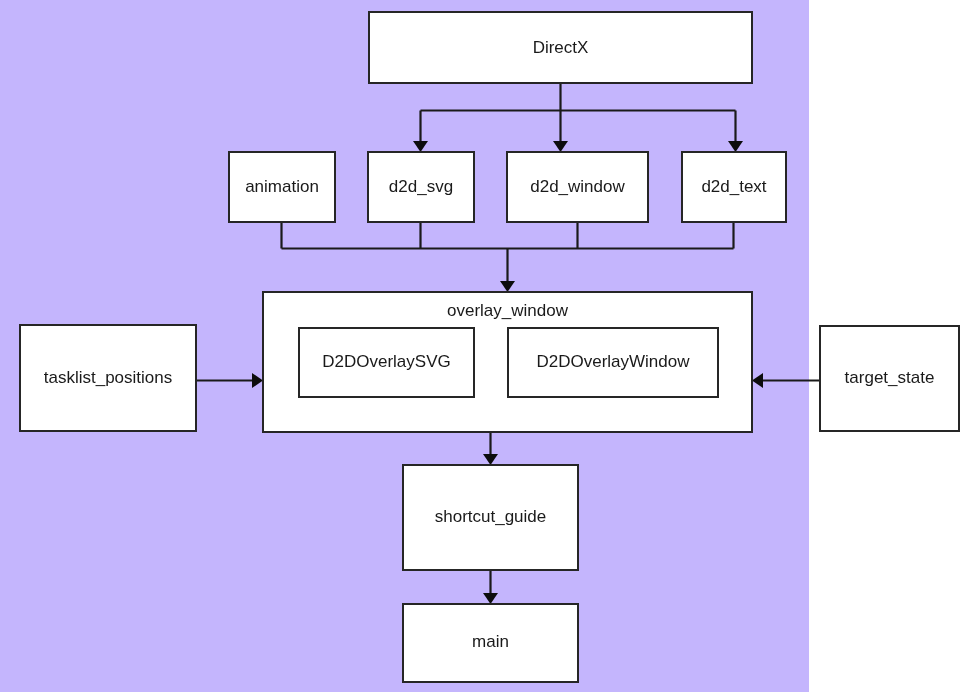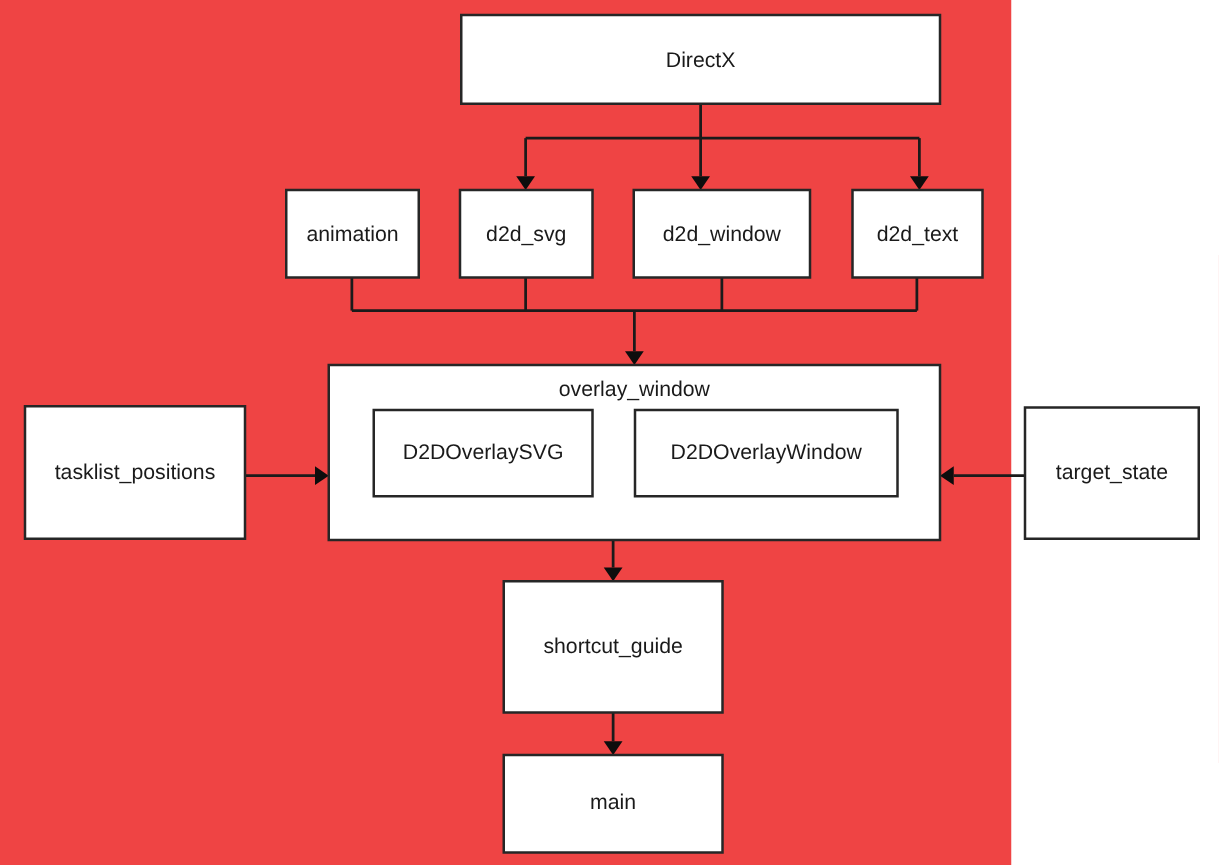--- a/index.html
+++ b/index.html
@@ -11,21 +11,21 @@
   body {
     width: 975px;
     height: 692px;
     font-family: "Liberation Sans", sans-serif;
     overflow: hidden;
   }
   #diagram-root {
     position: relative;
     width: 809px;
     height: 692px;
-    background: #ef4444;
+    background: #c4b5fd;
     text-align: center;
   }
   svg.diagram {
     display: block;
     width: 975px;
     height: 692px;
   }
   .node-box {
     fill: #ffffff;
     stroke: #262626;

